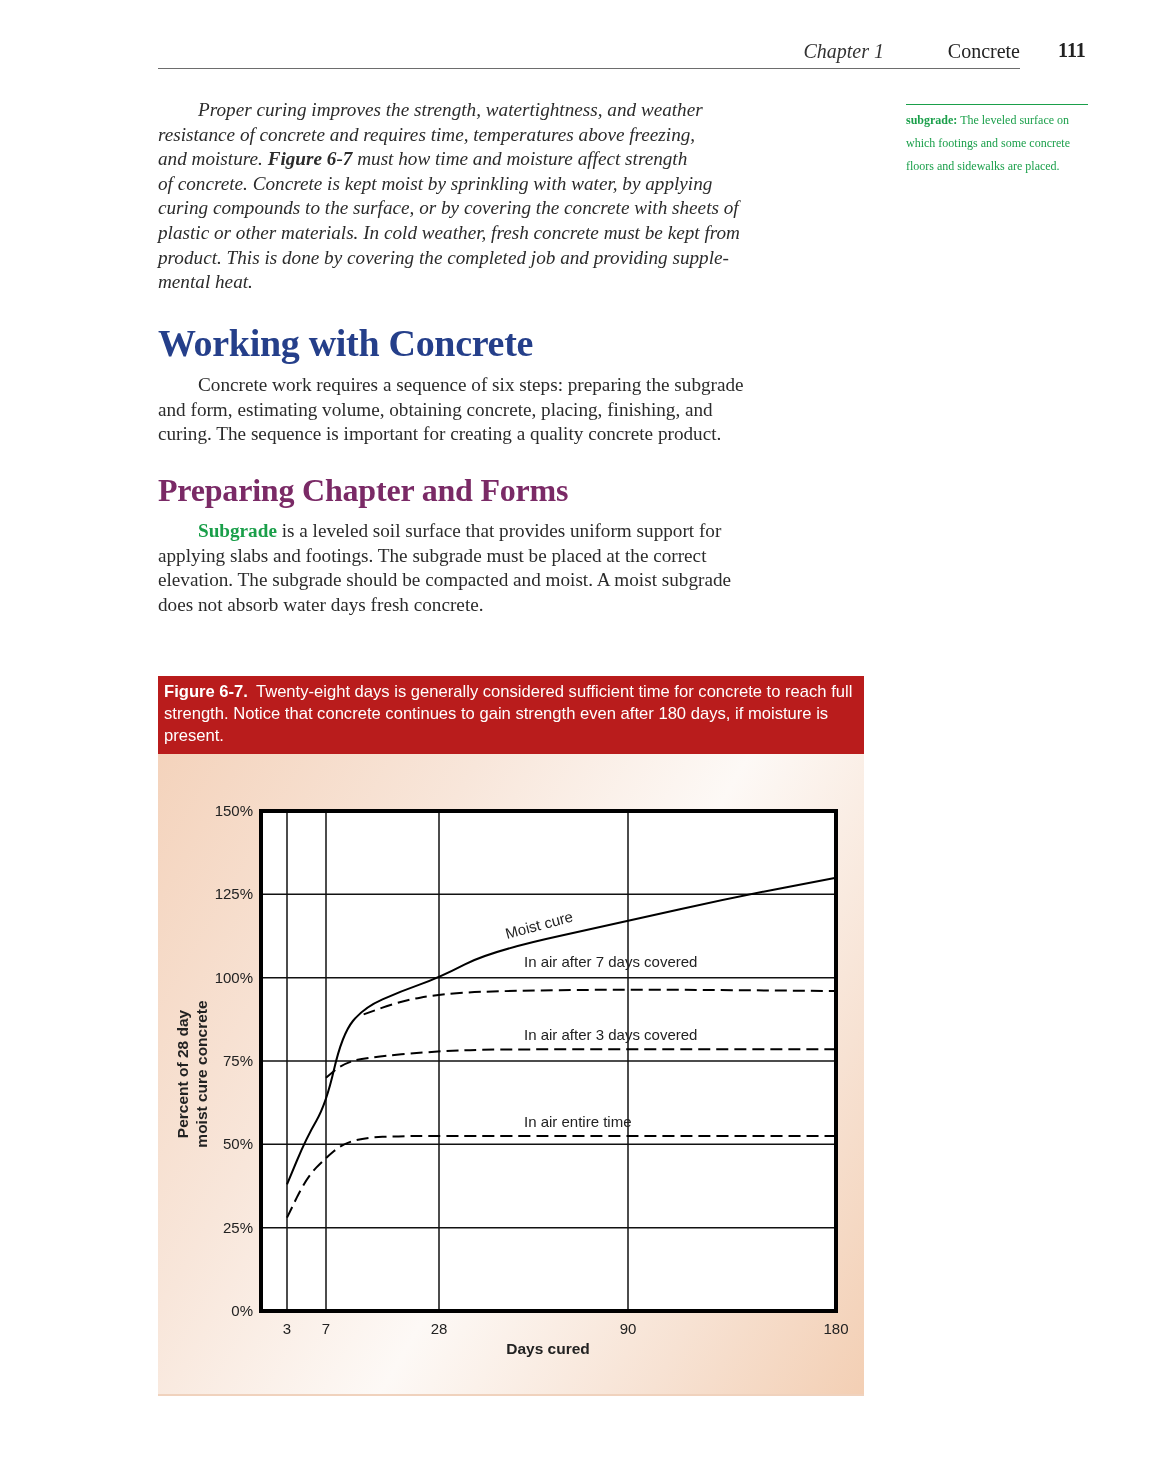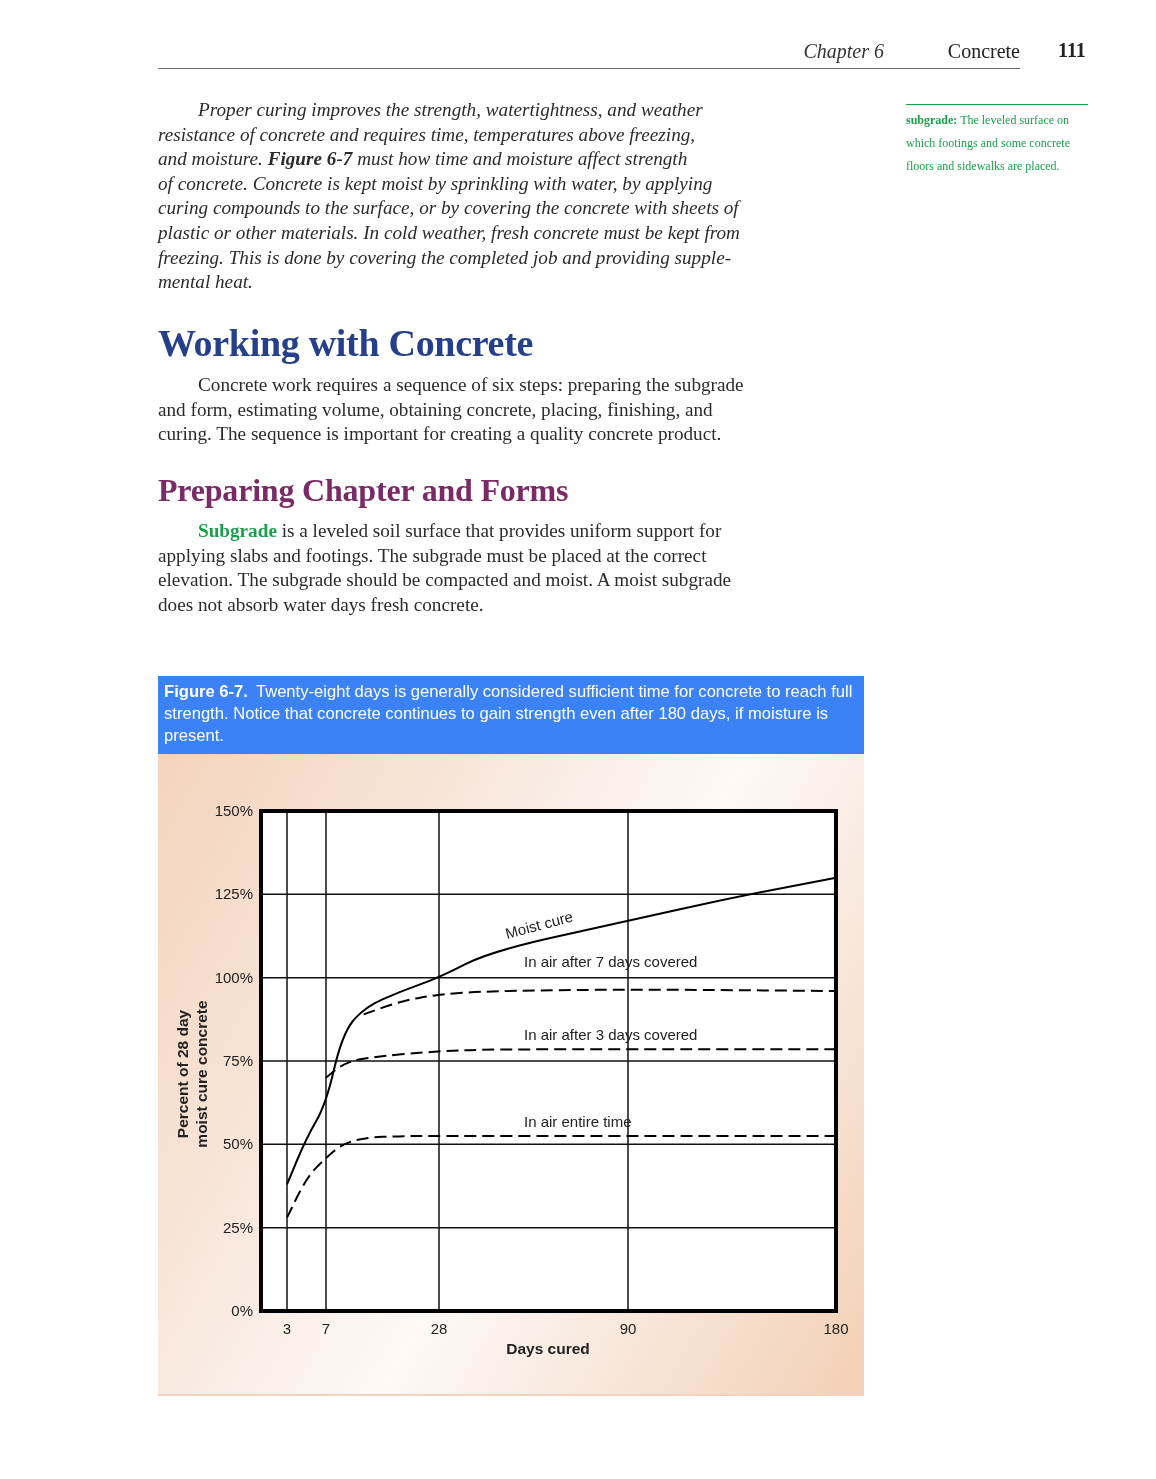--- a/index.html
+++ b/index.html
@@ -17,46 +17,46 @@
   .term { color:#1a9f4a; font-weight:bold; }
 
   .h1 { position:absolute; left:158px; top:321px; margin:0; font-size:38px; font-weight:bold; color:#253f8a; letter-spacing:-0.3px; }
   .h2 { position:absolute; left:158px; top:472px; margin:0; font-size:32px; font-weight:bold; color:#7a2a66; letter-spacing:-0.2px; }
 
   .margin-note { position:absolute; left:906px; top:104px; width:182px; border-top:1.5px solid #1a9f4a;
                  padding-top:4px; font-size:12px; line-height:23px; color:#1a9f4a; }
   .margin-note b { font-weight:bold; }
 
   .figure { position:absolute; left:158px; top:676px; width:706px; height:720px; }
-  .fig-caption { background:#3b82f6; color:#fff; font-family:"Liberation Sans", "DejaVu Sans", sans-serif;
+  .fig-caption { background:#b91c1c; color:#fff; font-family:"Liberation Sans", "DejaVu Sans", sans-serif;
                  font-size:16.6px; line-height:22px; padding:5px 6px 6px 6px; height:67px; box-sizing:border-box; height:78px; }
   .fig-caption b { font-weight:bold; margin-right:8px; }
   .fig-panel { position:absolute; top:78px; left:0; width:706px; height:642px;
                background:linear-gradient(120deg, #f4d3bc 0%, #f8e6da 30%, #fdf9f6 55%, #f7e2d3 80%, #f3cfb4 100%);
                border-bottom:2px solid #f0d2bd; box-sizing:border-box; }
   .fig-panel svg { position:absolute; left:0; top:0; }
   .svgtext { font-family:"Liberation Sans", "DejaVu Sans", sans-serif; fill:#222; }
 </style>
 </head>
 <body>
 
 <div class="header">
-  <span class="header-chapter">Chapter 6</span>
+  <span class="header-chapter">Chapter 1</span>
   <span class="header-title">Concrete</span>
 </div>
 <div class="page-number">111</div>
 
 <p class="body-text" style="top:98px;font-style:italic;">
   <span class="indent"></span><span>Proper curing improves the strength, watertightness, and weather</span><br>
   <span>resistance of concrete and requires time, temperatures above freezing,</span><br>
   <span>and moisture. </span><b>Figure 6-7</b><span> must how time and moisture affect strength</span><br>
   <span>of concrete. Concrete is kept moist by sprinkling with water, by applying</span><br>
   <span>curing compounds to the surface, or by covering the concrete with sheets of</span><br>
   <span>plastic or other materials. In cold weather, fresh concrete must be kept from</span><br>
-  <span>freezing. This is done by covering the completed job and providing supple-</span><br>
+  <span>product. This is done by covering the completed job and providing supple-</span><br>
   <span>mental heat.</span>
 </p>
 
 <h1 class="h1">Working with Concrete</h1>
 <p class="body-text" style="top:373px;">
   <span class="indent"></span><span>Concrete work requires a sequence of six steps: preparing the subgrade</span><br>
   <span>and form, estimating volume, obtaining concrete, placing, finishing, and</span><br>
   <span>curing. The sequence is important for creating a quality concrete product.</span>
 </p>
 

